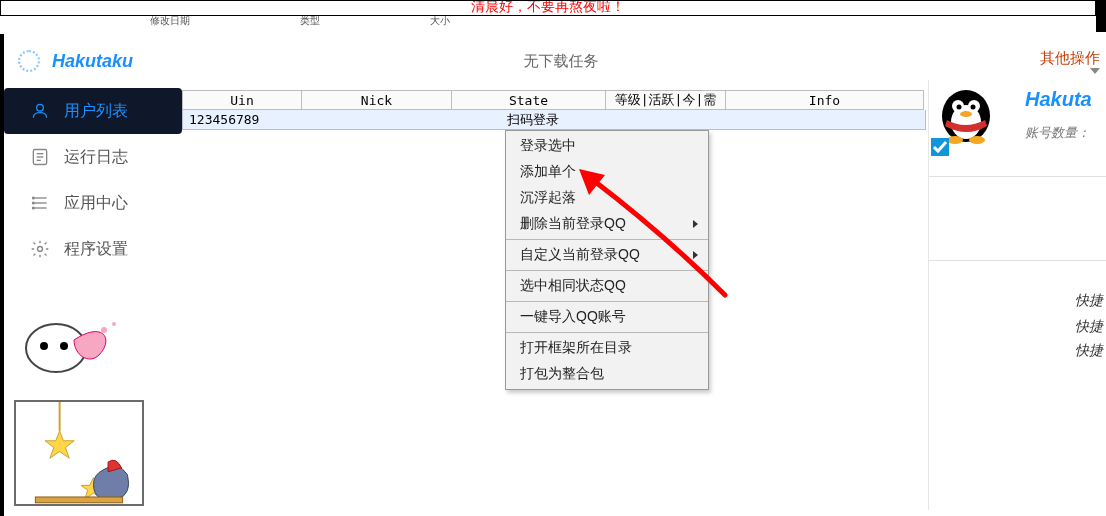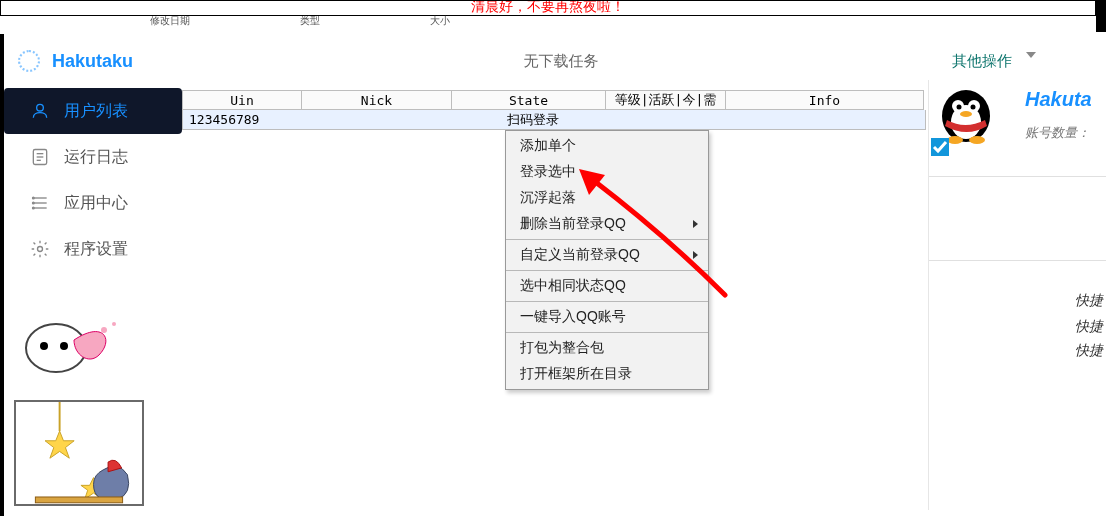--- a/index.html
+++ b/index.html
@@ -62,44 +62,46 @@
     width: 22px; height: 22px;
     border: 2px dotted #3aa0ff;
     border-radius: 50%;
     margin-right: 12px;
     opacity: .6;
   }
   .brand-text {
     color: #1890ff;
     font-weight: 600;
     font-size: 18px;
+    font-style: italic;
   }
   .header-mid {
     flex: 1;
     display: flex;
     align-items: center;
   }
   .header-mid .seg1 {
     flex: 1;
     text-align: center;
     color: #666;
     font-size: 15px;
   }
   .header-mid .seg2 {
     flex: 1.3;
     text-align: center;
     color: #2f7d32;
     font-size: 15px;
   }
   .header-other-ops {
     width: 160px;
-    color: #0f766e;
+    color: #c2410c;
     font-size: 15px;
-    display: flex; align-items: flex-start;
+    display: flex; align-items: flex-end;
     padding-left: 12px;
+    flex-direction: column;
   }
   .caret-down {
     display:inline-block;
     width:0;height:0;
     border-left:5px solid transparent;
     border-right:5px solid transparent;
     border-top:6px solid #888;
     margin-left: 14px;
   }
 
@@ -389,24 +391,24 @@
     <div class="td c-nick"></div>
     <div class="td c-state" style="justify-content:center">扫码登录</div>
     <div class="td c-level"></div>
     <div class="td c-info"></div>
   </div>
 </div>
 
 <div class="ctx">
   <div class="grp">
     <div class="mi">
+        <span>登录选中</span>
+      </div>
+    <div class="mi">
         <span>添加单个</span>
-      </div>
-    <div class="mi">
-        <span>登录选中</span>
       </div>
     <div class="mi">
         <span>沉浮起落</span>
       </div>
     <div class="mi">
         <span>删除当前登录QQ</span>
         <span class="sub"></span>
       </div>
   </div>
   <div class="grp">
@@ -420,24 +422,24 @@
         <span>选中相同状态QQ</span>
       </div>
   </div>
   <div class="grp">
     <div class="mi">
         <span>一键导入QQ账号</span>
       </div>
   </div>
   <div class="grp">
     <div class="mi">
+        <span>打开框架所在目录</span>
+      </div>
+    <div class="mi">
         <span>打包为整合包</span>
-      </div>
-    <div class="mi">
-        <span>打开框架所在目录</span>
       </div>
   </div>
 </div>
 
 <svg class="arrow" viewBox="0 0 160 140">
   <defs></defs>
   <path d="M150 130 Q 90 70 18 15" stroke="#ff0000" stroke-width="5" fill="none" stroke-linecap="round"></path>
   <polygon points="4,4 30,10 14,30" fill="#ff0000"></polygon>
 </svg>
 

